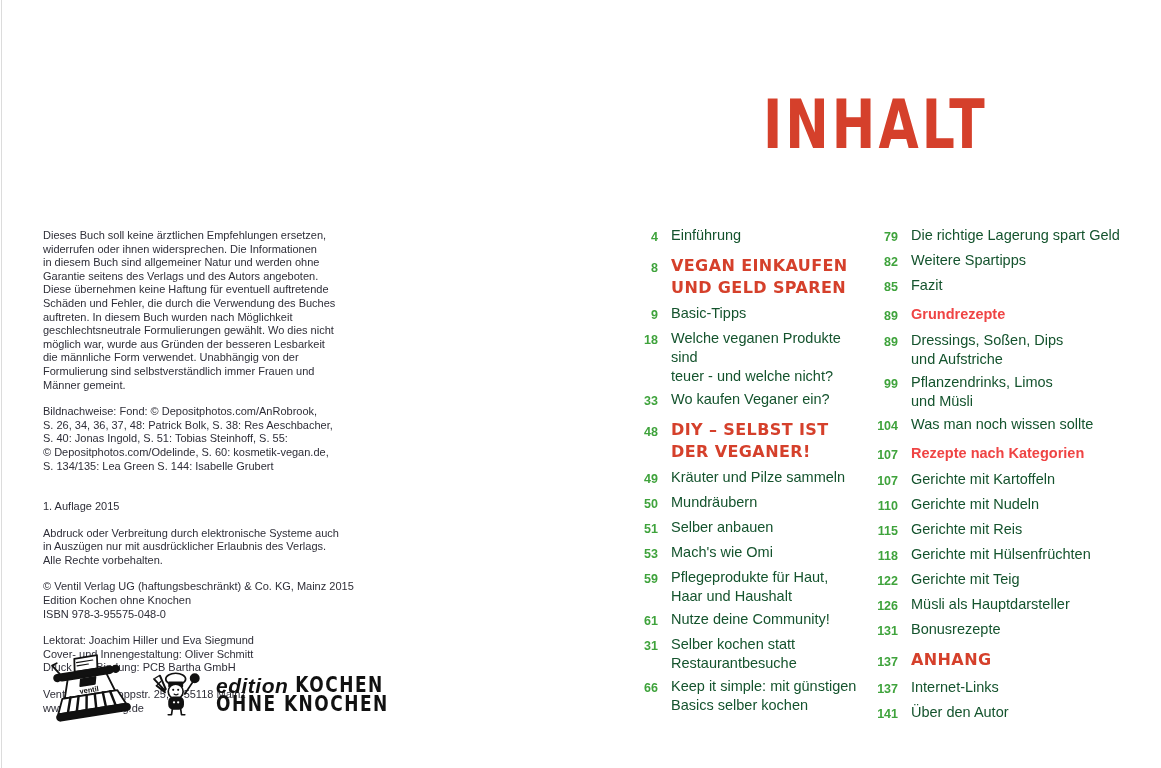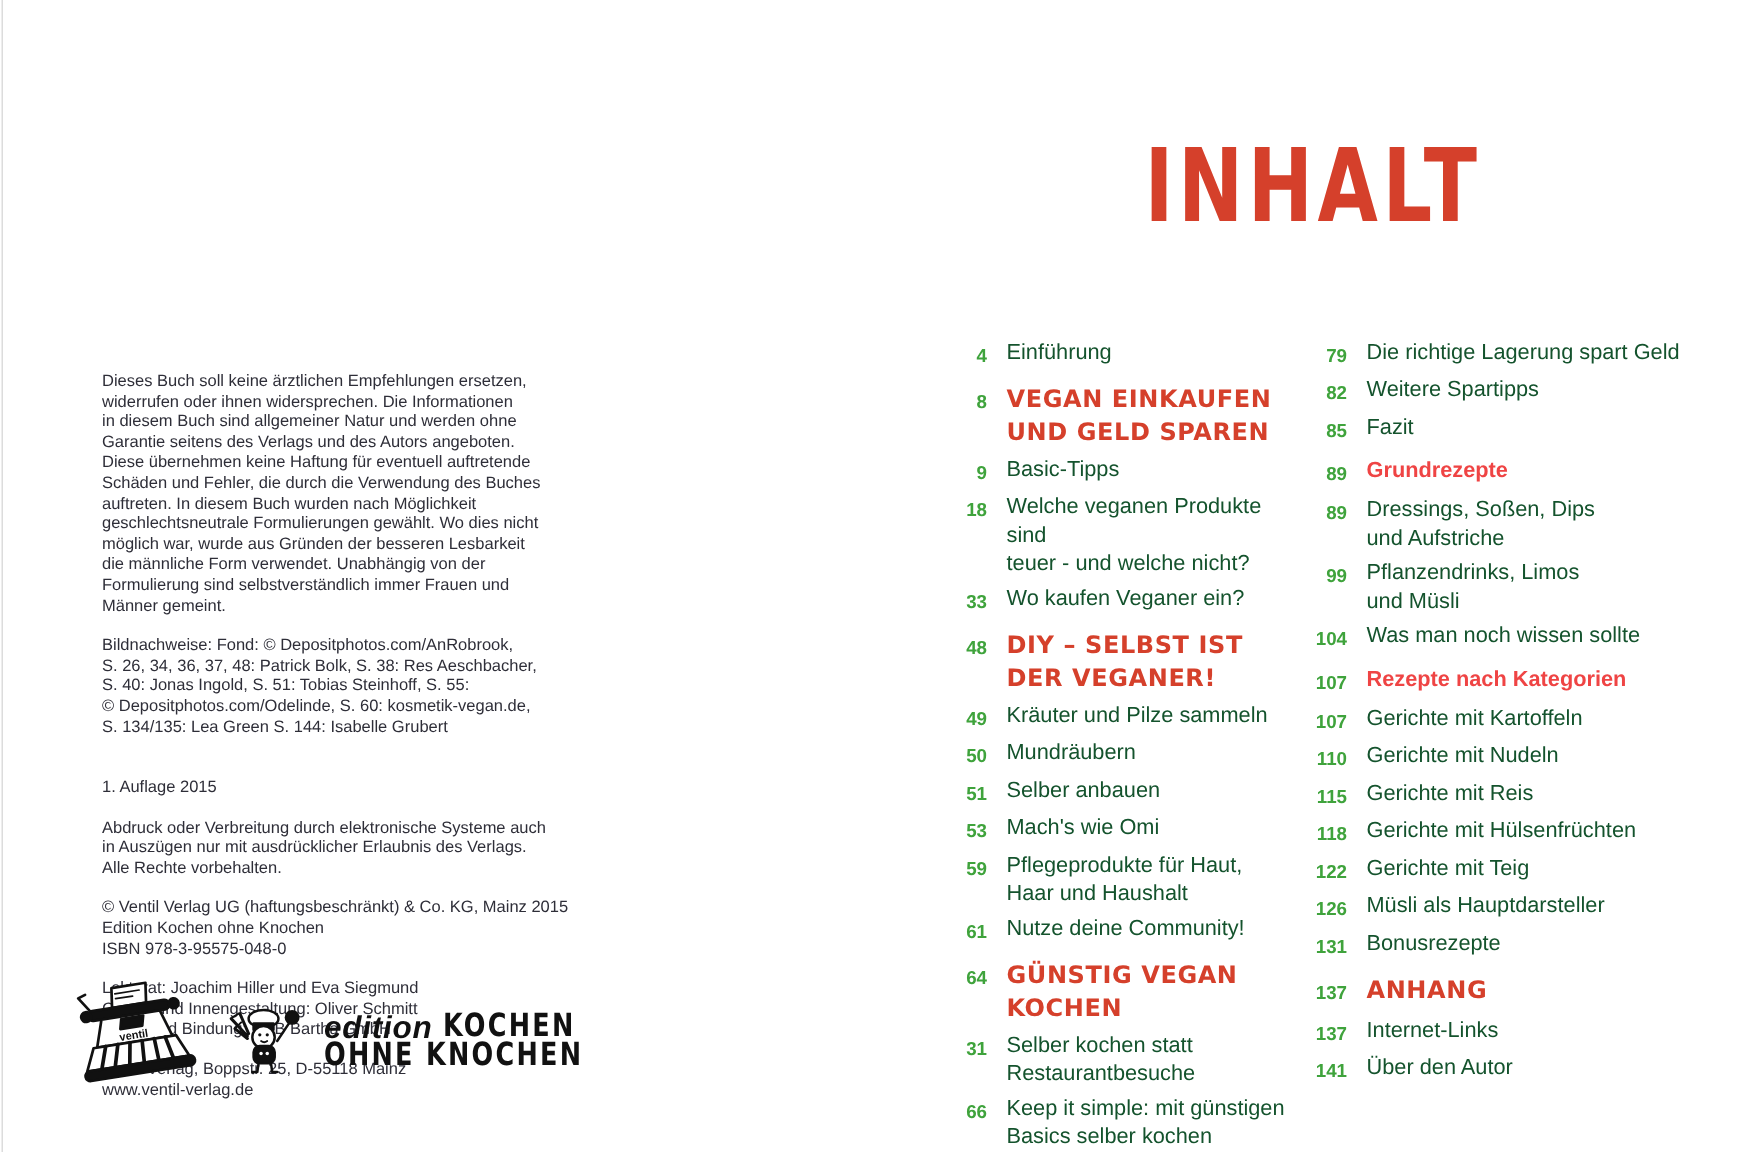--- a/index.html
+++ b/index.html
@@ -9,22 +9,22 @@
     font-family:"Liberation Sans", sans-serif;
     -webkit-font-smoothing:antialiased;
   }
   .page-edge{
     position:absolute;left:1px;top:0;width:1px;height:768px;
     background:#dcdcdc;
   }
 
   
   .impressum{
-    position:absolute;left:68px;top:229px;width:340px;
-    color:#2e2e38;font-size:11px;line-height:13.6px;margin-top:19px;
+    position:absolute;left:43px;top:229px;width:340px;
+    color:#2e2e38;font-size:11px;line-height:13.6px;
   }
   .impressum .para{margin:0;white-space:pre-line;}
   .impressum .para + .para{margin-top:13px;}
   .impressum .para.extra-gap{margin-top:27px;}
 
   
   .logos{
     position:absolute;left:50px;top:648px;height:85px;
     display:flex;align-items:center;
   }
@@ -240,24 +240,20 @@
       <span class="toc-num">59</span>
       <span class="toc-label">Pflegeprodukte für Haut,
 Haar und Haushalt</span>
     </div>
 
     <div class="toc-row">
       <span class="toc-num">61</span>
       <span class="toc-label">Nutze deine Community!</span>
     </div>
 
-    <div class="toc-row section">
-      <span class="toc-num">64</span>
-      <span class="toc-label">GÜNSTIG VEGAN KOCHEN</span>
-    </div>
 
     <div class="toc-row">
       <span class="toc-num">31</span>
       <span class="toc-label">Selber kochen statt
 Restaurantbesuche</span>
     </div>
 
     <div class="toc-row">
       <span class="toc-num">66</span>
       <span class="toc-label">Keep it simple: mit günstigen

